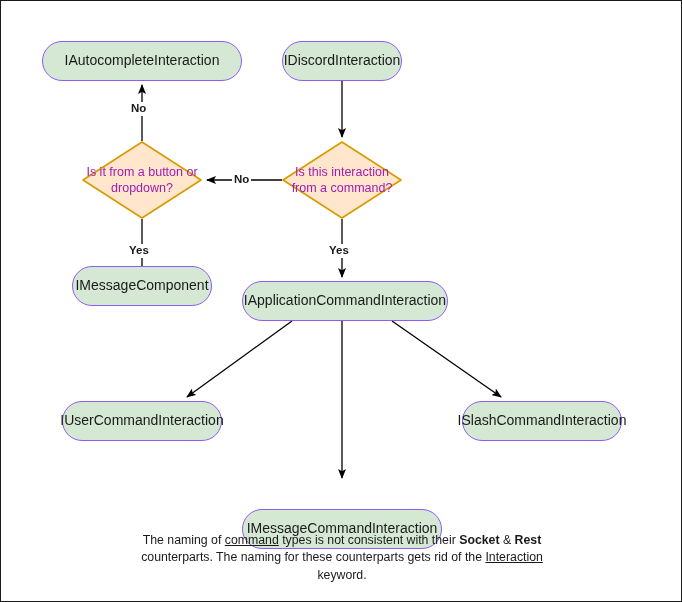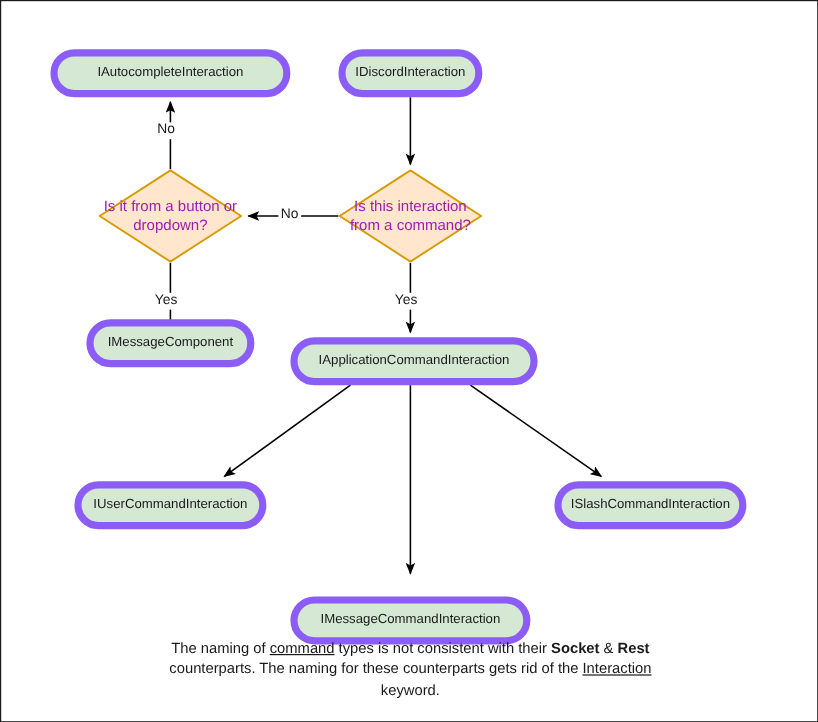--- a/index.html
+++ b/index.html
@@ -31,24 +31,24 @@
   .node {
     position: absolute;
     box-sizing: border-box;
     display: flex;
     align-items: center;
     justify-content: center;
     text-align: center;
   }
   .box {
     background: #d5e8d4;
-    border: 6px solid #8b5cf6;
+    border: 1px solid #8b5cf6;
     border-radius: 20px;
     color: #1a1a1a;
-    font-size: 11px;
+    font-size: 14px;
     line-height: 1.25;
     padding: 2px 6px;
   }
   .diamond-wrap {
     position: absolute;
     box-sizing: border-box;
   }
   .diamond-shape {
     position: absolute;
     left: 0;
@@ -74,20 +74,21 @@
   }
   .edge-label {
     position: absolute;
     background: #ffffff;
     color: #1a1a1a;
     font-size: 11.5px;
     line-height: 1;
     padding: 1px 2px;
     text-align: right;
     white-space: nowrap;
+    font-weight: bold;
   }
   #caption {
     position: absolute;
     left: 121px;
     top: 531px;
     width: 440px;
     text-align: center;
     font-size: 12.3px;
     line-height: 1.42;
     color: #1a1a1a;
@@ -163,21 +164,21 @@
   </div>
 
   <div class="node box" style="left:61px; top:400px; width:160px; height:40px;">
     <span>IUserCommandInteraction</span>
   </div>
 
   <div class="node box" style="left:461px; top:400px; width:160px; height:40px;">
     <span>ISlashCommandInteraction</span>
   </div>
 
-  <div class="node box" style="left:241px; top:496px; width:200px; height:40px;">
+  <div class="node box" style="left:241px; top:508px; width:200px; height:40px;">
     <span>IMessageCommandInteraction</span>
   </div>
 
   <div class="edge-label" style="left:128px; top:101px;">No</div>
 
   <div class="edge-label" style="left:231px; top:172px;">No</div>
 
   <div class="edge-label" style="left:126px; top:243px;">Yes</div>
 
   <div class="edge-label" style="left:326px; top:243px;">Yes</div>

